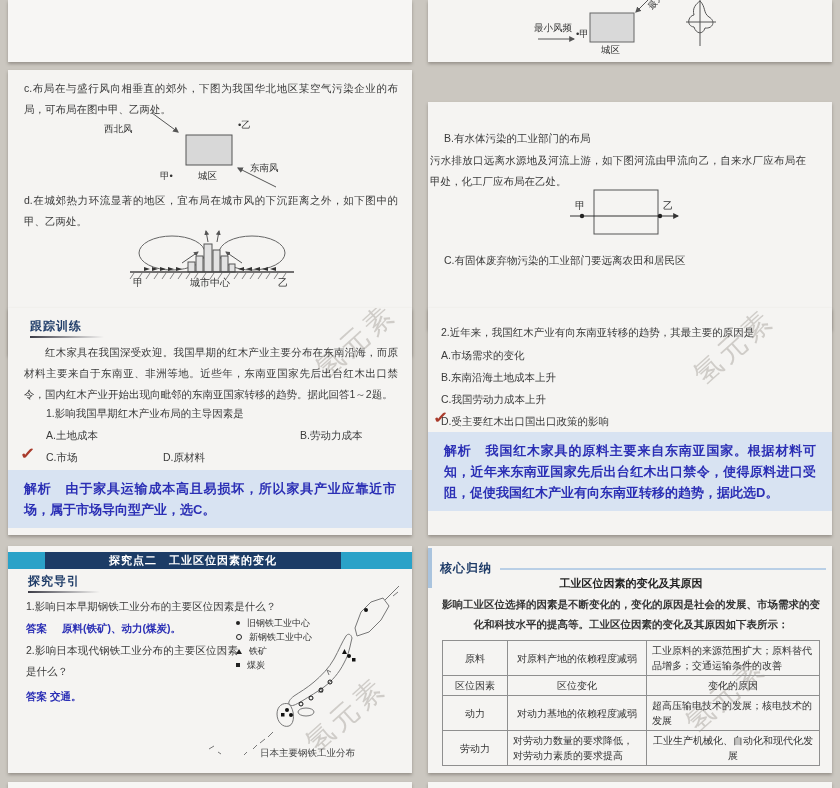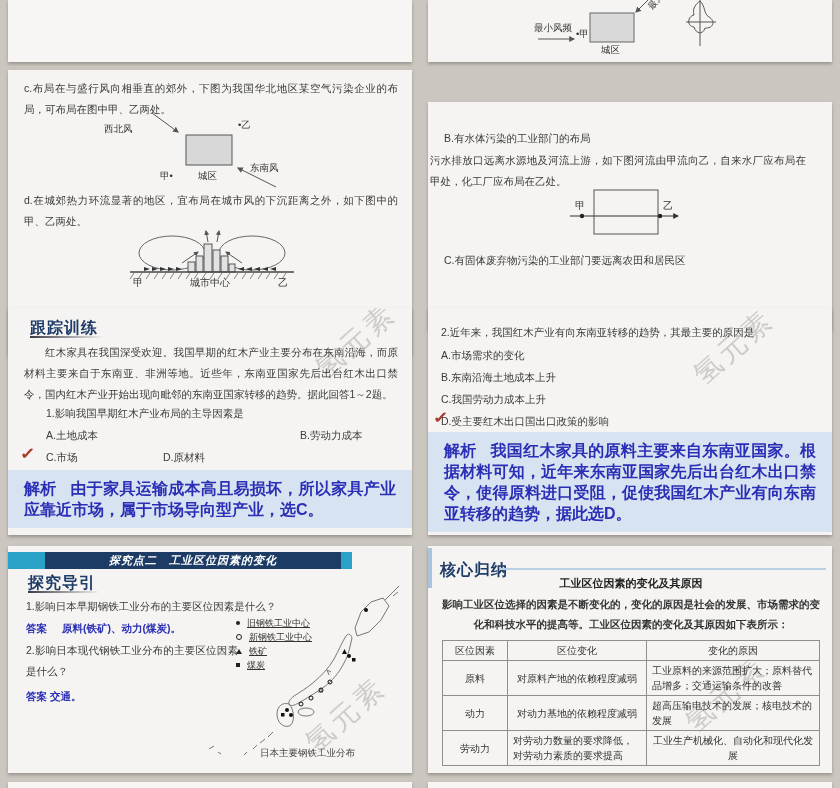--- a/index.html
+++ b/index.html
@@ -2,33 +2,33 @@
 <html><head>
 <meta charset="utf-8">
 <style>
   html,body{margin:0;padding:0;}
   .page{position:relative;width:840px;height:788px;background:#cbc7c0;overflow:hidden;
         font-family:"Liberation Sans",sans-serif;color:#3a3a3a;}
   .slide{position:absolute;width:404px;background:#f5f4f2;box-shadow:0 2px 3px rgba(90,85,75,.45);overflow:hidden;}
   .abs{position:absolute;}
   .t{position:absolute;font-size:10.5px;line-height:20px;white-space:nowrap;}
   .para{position:absolute;font-size:10.5px;line-height:21px;text-align:justify;}
-  .hdr{position:absolute;font-size:16px;font-weight:bold;color:#1f3c68;letter-spacing:1px;}
+  .hdr{position:absolute;font-size:12px;font-weight:bold;color:#1f3c68;letter-spacing:1px;}
   .hdr-line{position:absolute;height:2px;background:linear-gradient(to right,#3c3c46,rgba(60,60,70,0));}
   .ans{color:#2b2fb5;font-weight:bold;}
   .jiexi-box{position:absolute;left:0;right:0;background:#d8e3f2;color:#2b2fb5;font-weight:bold;
-             font-size:16px;line-height:21px;padding:8px 16px 8px 16px;text-align:justify;}
+             font-size:13px;line-height:21px;padding:8px 16px 8px 16px;text-align:justify;}
   .jiexi-label{margin-right:14px;}
   .check{position:absolute;color:#a93b2c;font-size:16px;font-weight:bold;transform:scaleX(1.2);}
-  .banner{position:absolute;left:0;top:6px;width:344px;height:17px;display:flex;font-style:italic;}
+  .banner{position:absolute;left:0;top:6px;width:404px;height:17px;display:flex;}
   .banner .cy{background:#2aa2c8;}
   .banner .nv{background:#1c3c66;color:#fff;font-size:11px;font-weight:bold;
               display:flex;align-items:center;justify-content:center;letter-spacing:1px;}
   .legend{position:absolute;font-size:9px;color:#333;}
-  .legend-row{display:flex;align-items:center;height:14px;text-decoration:underline;}
+  .legend-row{display:flex;align-items:center;height:14px;}
   .mk{display:inline-block;margin-right:7px;}
   .mk-dot{width:4px;height:4px;background:#222;border-radius:50%;}
   .mk-ring{width:4px;height:4px;border:1px solid #222;border-radius:50%;}
   .mk-tri{width:0;height:0;border-left:3px solid transparent;border-right:3px solid transparent;border-bottom:5px solid #222;}
   .mk-sq{width:4px;height:4px;background:#222;}
   .wm{position:absolute;color:rgba(150,146,138,.4);font-size:28px;letter-spacing:4px;
       transform:rotate(-42deg);white-space:nowrap;pointer-events:none;}
   svg{position:absolute;overflow:visible;}
   svg text{font-family:"Liberation Sans",sans-serif;fill:#333;}
   .core-table{border-collapse:collapse;width:378px;font-size:10px;color:#333;}
@@ -237,28 +237,28 @@
     <div class="wm" style="left:250px;top:130px;">氢元素</div>
     <div class="abs" style="left:0;top:2px;width:4px;height:40px;background:#aac4de;"></div>
     <div class="hdr" style="left:12px;top:14px;">核心归纳</div>
     <div class="abs" style="left:72px;top:22px;width:326px;height:1.5px;background:#b9cfe6;"></div>
     <div class="abs" style="left:14px;top:30px;width:378px;">
       <div class="core-title">工业区位因素的变化及其原因</div>
       <div class="core-intro">影响工业区位选择的因素是不断变化的，变化的原因是社会的发展、市场需求的变化和科技水平的提高等。工业区位因素的变化及其原因如下表所示：</div>
       <table class="core-table">
         <tbody>
             <tr>
+          <td class="cc">原料</td>
+          <td class="cc">对原料产地的依赖程度减弱</td>
+          <td class="cl">工业原料的来源范围扩大；原料替代品增多；交通运输条件的改善</td>
+        </tr>
+        <tr>
           <th class="cc" style="width:54px;">区位因素</th>
           <th class="cc" style="width:128px;">区位变化</th>
           <th class="cc">变化的原因</th>
-        </tr>
-        <tr>
-          <td class="cc">原料</td>
-          <td class="cc">对原料产地的依赖程度减弱</td>
-          <td class="cl">工业原料的来源范围扩大；原料替代品增多；交通运输条件的改善</td>
         </tr>
         <tr>
           <td class="cc">动力</td>
           <td class="cc">对动力基地的依赖程度减弱</td>
           <td class="cl">超高压输电技术的发展；核电技术的发展</td>
         </tr>
         <tr>
           <td class="cc">劳动力</td>
           <td class="cl">对劳动力数量的要求降低，对劳动力素质的要求提高</td>
           <td class="cc">工业生产机械化、自动化和现代化发展</td>

